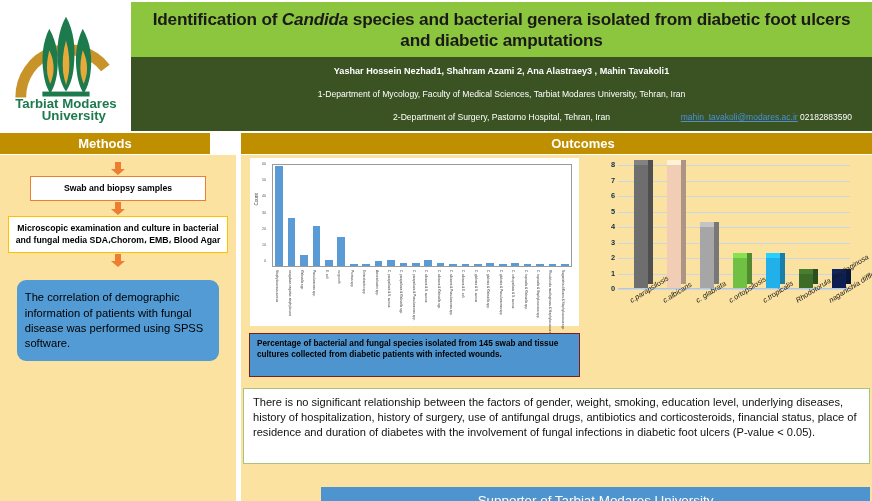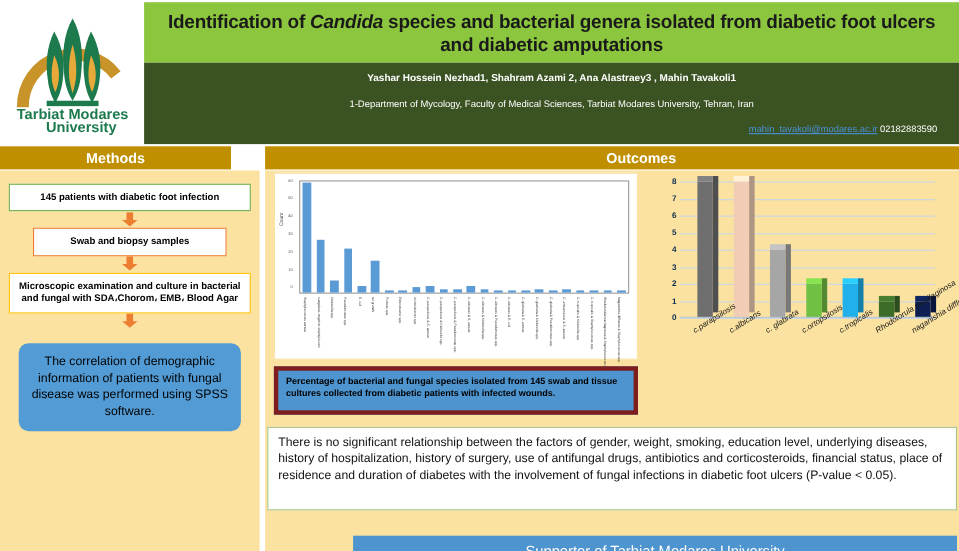--- a/index.html
+++ b/index.html
@@ -53,21 +53,21 @@
 
   .arrow { width:100%; height:15px; display:flex; align-items:center; justify-content:center; }
   .arrow svg { display:block; }
 
   .ellipse { margin:0 auto; width:92%; height:52px; border:1.4px solid #9DC3E6;
              background:#ffffff; border-radius:50%;
              display:flex; align-items:center; justify-content:center;
              text-align:center; font-size:8.7px; color:#1a1a1a; line-height:1.3; }
 
   .spss-box { margin:12px auto 0; width:92%; background:#539BD4; border-radius:9px;
-              color:#000; text-align:center; font-size:11.2px; line-height:1.35;
+              color:#000; text-align:left; font-size:11.2px; line-height:1.35;
               padding:10px 8px; }
 
   
   .right-col { position:absolute; left:241px; top:155px; width:631px; height:346px;
                background:#FBE2A0; }
 
   
   .bact-panel { position:absolute; left:8px; top:2px; width:331px; height:170px;
                 background:#ffffff; border:1px solid #FBE2A0; }
   .bact-plot  { position:absolute; left:22px; top:6px; width:300px; height:103px;
@@ -88,21 +88,21 @@
   .fytick { position:absolute; left:-16px; width:13px; text-align:right;
             font-size:7.4px; color:#0b2d4e; font-weight:bold; }
   .f3d { position:absolute; bottom:0; }
   .f3d .front { position:absolute; left:0; bottom:0; width:100%; }
   .f3d .side  { position:absolute; right:-5px; bottom:5px; width:5px; }
   .f3d .top   { position:absolute; left:0; width:100%; height:5px; }
   .flab { position:absolute; font-size:7.3px; font-style:italic; color:#1a1a1a;
           white-space:nowrap; transform-origin:left top; transform:rotate(-32deg); }
 
   
-  .cap { position:absolute; background:#4E94CE; border:4px solid #7f1d1d;
+  .cap { position:absolute; background:#4E94CE; border:1px solid #7f1d1d;
          color:#000; font-weight:bold; line-height:1.33; }
   .cap-left  { left:8px; top:178px; width:331px; height:44px; font-size:8.2px; padding:5px 7px; }
   .cap-right { left:347px; top:203px; width:278px; height:21px; font-size:8.3px;
                display:flex; align-items:center; justify-content:center; }
 
   
   .concl { position:absolute; left:2px; top:233px; width:627px; height:76px;
            background:#ffffff; border:1.4px solid #A9C47F; padding:6px 9px;
            font-size:11.1px; line-height:1.36; color:#111; }
 
@@ -139,49 +139,49 @@
 
     <div class="title-band">
       <div class="title-text">
         <span>Identification of </span><i>Candida</i><span> species and bacterial genera isolated from diabetic foot ulcers and diabetic amputations</span>
       </div>
     </div>
 
     <div class="authors-band">
       <div class="auth-line auth-names">Yashar Hossein Nezhad1, Shahram Azami 2, Ana Alastraey3 , Mahin Tavakoli1</div>
       <div class="auth-line auth-aff1">1-Department of Mycology, Faculty of Medical Sciences, Tarbiat Modares University, Tehran, Iran</div>
+      <div class="auth-line auth-aff2">2-Department of Surgery, Pastorno Hospital, Tehran, Iran</div>
       <div class="email-wrap">
         <span class="email-link">mahin_tavakoli@modares.ac.ir</span>
         <span class="phone-txt">02182883590</span>
       </div>
     </div>
   </div>
 
   <div class="sec-bar sec-methods">Methods</div>
   <div class="sec-bar sec-outcomes">Outcomes</div>
 
   <div class="left-col">
 
-    <div class="flow-box fb1">145 patients with diabetic foot infection</div>
 
     <div class="arrow">
       <svg width="16" height="14" viewBox="0 0 16 14">
         <path d="M5 0 H11 V7 H15 L8 13 L1 7 H5 Z" fill="#ED7D31"></path>
       </svg>
     </div>
 
     <div class="flow-box fb2">Swab and biopsy samples</div>
 
     <div class="arrow">
       <svg width="16" height="14" viewBox="0 0 16 14">
         <path d="M5 0 H11 V7 H15 L8 13 L1 7 H5 Z" fill="#ED7D31"></path>
       </svg>
     </div>
 
-    <div class="flow-box fb3">Microscopic examination and culture in bacterial and fungal with SDA،Chorom، EMB، Blood Agar</div>
+    <div class="flow-box fb3">Microscopic examination and culture in bacterial and fungal media SDA،Chorom، EMB، Blood Agar</div>
 
     <div class="arrow">
       <svg width="16" height="14" viewBox="0 0 16 14">
         <path d="M5 0 H11 V7 H15 L8 13 L1 7 H5 Z" fill="#ED7D31"></path>
       </svg>
     </div>
 
 
     <div class="spss-box">The correlation of demographic information of patients with fungal disease was performed using SPSS software.</div>
   </div>

